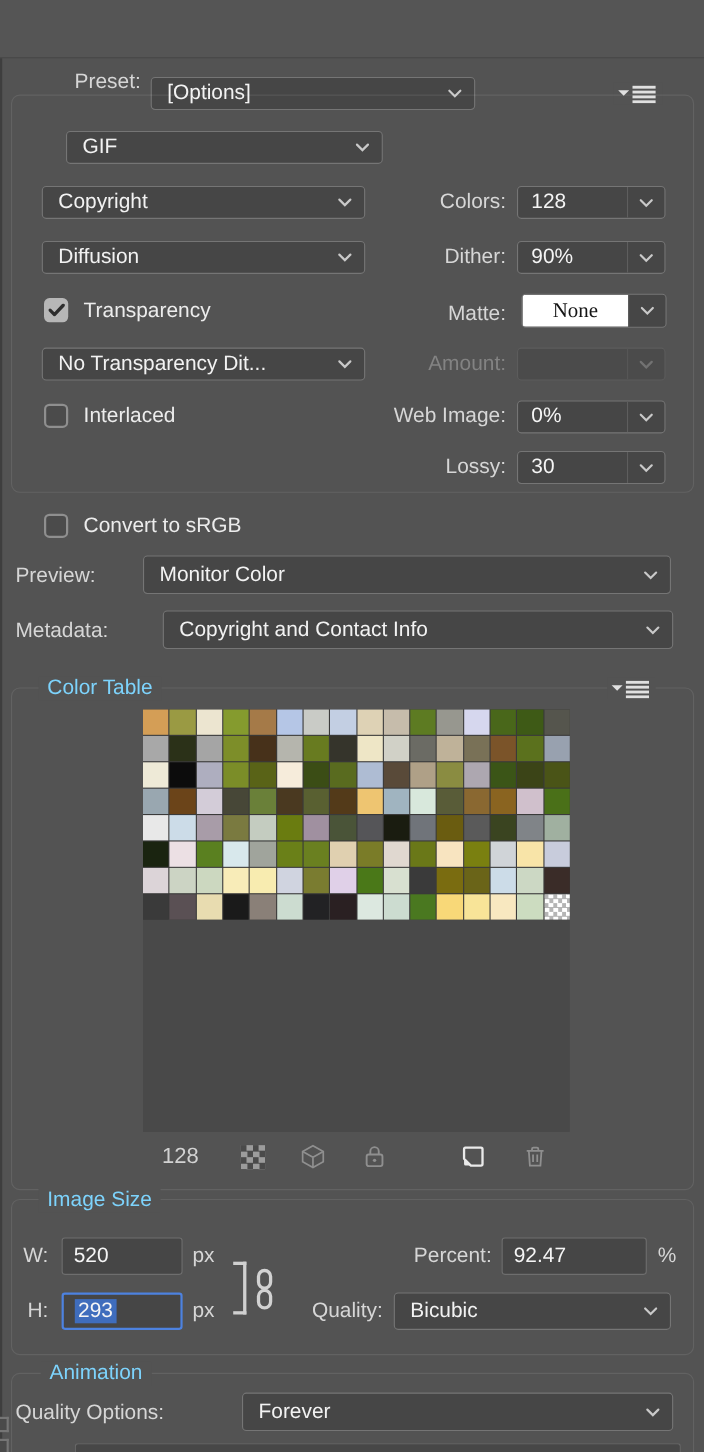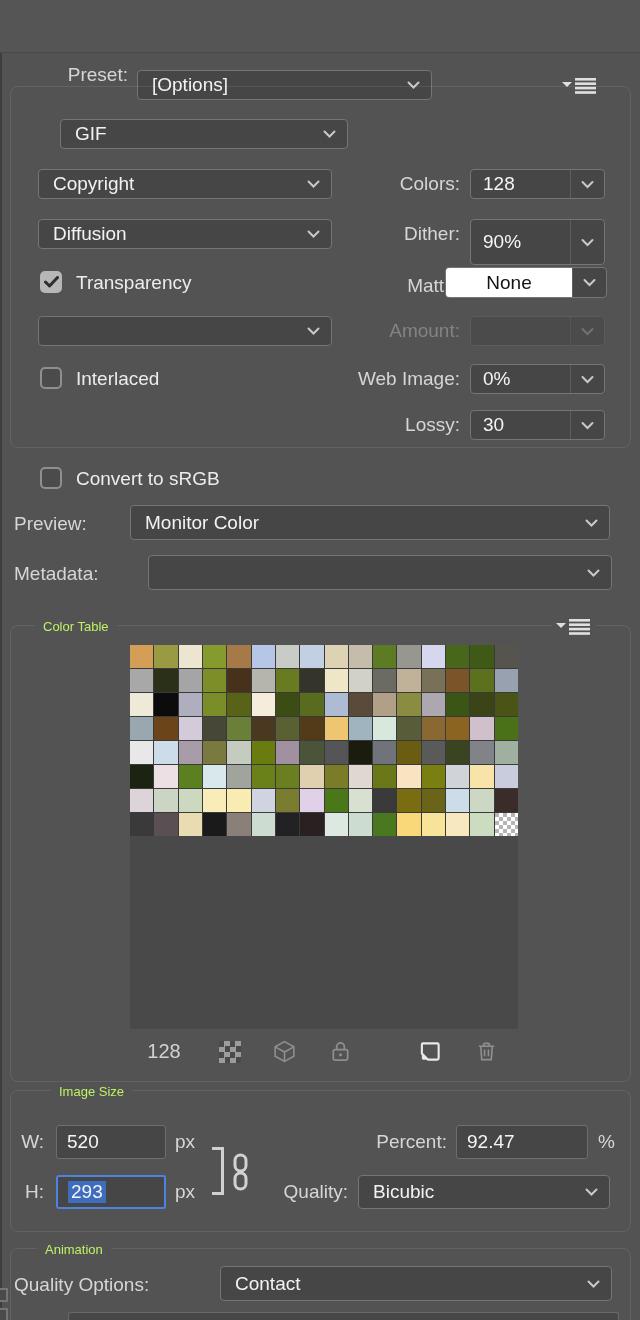--- a/index.html
+++ b/index.html
@@ -3,21 +3,21 @@
 <meta charset="utf-8">
 <style>
   html,body{margin:0;padding:0;}
   body{width:640px;height:1320px;overflow:hidden;background:#535353;
        font-family:"Liberation Sans",sans-serif;position:relative;}
   .abs{position:absolute;}
   .lbl{position:absolute;color:#d6d6d6;font-size:19px;white-space:nowrap;}
   .lbl.right{text-align:right;}
   .lbl.dim{color:#838383;}
   .legend{position:absolute;top:0;transform:translateY(-50%);background:#535353;
-          padding:0 8px;color:#bef264;font-size:13px;white-space:nowrap;}
+          padding:0 8px;color:#7dd3fc;font-size:19px;white-space:nowrap;}
   .grp{position:absolute;border:1px solid rgba(255,255,255,0.09);border-radius:8px;}
   
   .dd{position:absolute;background:#464646;border:1px solid #757575;border-radius:4px;
       display:flex;align-items:center;padding:0 34px 0 14px;color:#f2f2f2;font-size:19px;
       box-sizing:border-box;white-space:nowrap;overflow:hidden;}
   .dd .chev{position:absolute;right:11px;top:50%;transform:translateY(-50%);line-height:0;}
   
   .combo{position:absolute;display:flex;border:1px solid #757575;border-radius:4px;
          background:#464646;box-sizing:border-box;overflow:hidden;}
   .combo .val{flex:1;display:flex;align-items:center;padding-left:12px;color:#f5f5f5;font-size:19px;}
@@ -104,46 +104,47 @@
     </span>
 </div>
 
 <div class="dd" style="left:38px;top:219px;width:294px;height:30px;">
   <span>Diffusion</span>
   <span class="chev"><svg width="13" height="9" viewBox="0 0 13 9">
         <polyline points="1.5,2 6.5,7 11.5,2" fill="none" stroke="#c9c9c9" stroke-width="2" stroke-linecap="round"></polyline>
       </svg></span>
 </div>
 <div class="lbl right" style="left:330px;top:223px;width:130px;">Dither:</div>
-<div class="combo" style="left:470px;top:219px;width:135px;height:46px;">
+<div class="combo" style="left:470px;top:219px;width:135px;height:30px;">
   <span class="val">90%</span>
   <span class="btn">
       <svg width="13" height="9" viewBox="0 0 13 9">
         <polyline points="1.5,2 6.5,7 11.5,2" fill="none" stroke="#c9c9c9" stroke-width="2" stroke-linecap="round"></polyline>
       </svg>
     </span>
 </div>
 
 <div class="cb on" style="left:40px;top:271px;">
   <svg width="15" height="12" viewBox="0 0 15 12">
       <polyline points="1.5,6 5.5,10 13.5,1.5" fill="none" stroke="#2e2e2e" stroke-width="3" stroke-linecap="round" stroke-linejoin="round"></polyline>
     </svg>
 </div>
 <div class="lbl" style="left:76px;top:272px;color:#ececec;">Transparency</div>
 <div class="lbl right" style="left:330px;top:275px;width:130px;">Matte:</div>
-<div class="combo white" style="left:445px;top:267px;width:162px;height:31px;">
+<div class="combo white" style="left:474px;top:267px;width:132px;height:31px;font-family:Liberation Serif, serif;">
   <span class="val">None</span>
   <span class="btn">
       <svg width="13" height="9" viewBox="0 0 13 9">
         <polyline points="1.5,2 6.5,7 11.5,2" fill="none" stroke="#c9c9c9" stroke-width="2" stroke-linecap="round"></polyline>
       </svg>
     </span>
 </div>
 
 <div class="dd" style="left:38px;top:316px;width:294px;height:30px;">
+  <span>No Transparency Dit...</span>
   <span class="chev"><svg width="13" height="9" viewBox="0 0 13 9">
         <polyline points="1.5,2 6.5,7 11.5,2" fill="none" stroke="#c9c9c9" stroke-width="2" stroke-linecap="round"></polyline>
       </svg></span>
 </div>
 <div class="lbl right dim" style="left:330px;top:320px;width:130px;">Amount:</div>
 <div class="combo disabled" style="left:470px;top:316px;width:135px;height:30px;">
   <span class="val"></span>
   <span class="btn">
       <svg width="13" height="9" viewBox="0 0 13 9">
         <polyline points="1.5,2 6.5,7 11.5,2" fill="none" stroke="#c9c9c9" stroke-width="2" stroke-linecap="round"></polyline>
@@ -183,20 +184,21 @@
 <div class="lbl" style="left:14px;top:513px;">Preview:</div>
 <div class="dd" style="left:130px;top:505px;width:480px;height:35px;">
   <span>Monitor Color</span>
   <span class="chev"><svg width="13" height="9" viewBox="0 0 13 9">
         <polyline points="1.5,2 6.5,7 11.5,2" fill="none" stroke="#c9c9c9" stroke-width="2" stroke-linecap="round"></polyline>
       </svg></span>
 </div>
 
 <div class="lbl" style="left:14px;top:563px;">Metadata:</div>
 <div class="dd" style="left:148px;top:555px;width:464px;height:35px;">
+  <span>Copyright and Contact Info</span>
   <span class="chev"><svg width="13" height="9" viewBox="0 0 13 9">
         <polyline points="1.5,2 6.5,7 11.5,2" fill="none" stroke="#c9c9c9" stroke-width="2" stroke-linecap="round"></polyline>
       </svg></span>
 </div>
 
 <div class="grp" style="left:10px;top:625px;width:619px;height:455px;">
   <span class="legend" style="left:24px;">Color Table</span>
 </div>
 <div class="panelmenu" style="left:552px;top:616px;">
   <svg width="38" height="18" viewBox="0 0 38 18">
@@ -365,21 +367,21 @@
 <div class="abs" style="left:475px;top:1040px;line-height:0;">
   <svg viewBox="0 0 24 24" width="23" height="23" fill="none" stroke="#8f8f8f" stroke-width="1.7">
     <path d="M4 6.5 h16"></path>
     <path d="M9 6.5 V4.8 a1.3 1.3 0 0 1 1.3-1.3 h3.4 a1.3 1.3 0 0 1 1.3 1.3 V6.5"></path>
     <path d="M6 6.5 l1 14 h10 l1-14"></path>
     <path d="M10 10 v7 M14 10 v7"></path>
   </svg>
 </div>
 
 <div class="grp" style="left:10px;top:1090px;width:619px;height:140px;">
-  <span class="legend" style="left:40px;">Image Size</span>
+  <span class="legend" style="left:24px;">Image Size</span>
 </div>
 <div class="lbl right" style="left:10px;top:1131px;width:34px;">W:</div>
 <div class="field" style="left:56px;top:1125px;width:110px;height:34px;">
   <span>520</span>
 </div>
 <div class="lbl" style="left:175px;top:1131px;">px</div>
 <div class="lbl right" style="left:337px;top:1131px;width:110px;">Percent:</div>
 <div class="field" style="left:456px;top:1125px;width:132px;height:34px;">
   <span>92.47</span>
 </div>
@@ -404,20 +406,20 @@
     <rect x="7" y="3" width="11" height="16" rx="5.5"></rect>
     <rect x="7" y="21" width="11" height="16" rx="5.5"></rect>
   </svg>
 </div>
 
 <div class="grp" style="left:10px;top:1248px;width:619px;height:90px;">
   <span class="legend" style="left:26px;">Animation</span>
 </div>
 <div class="lbl" style="left:14px;top:1274px;">Quality Options:</div>
 <div class="dd" style="left:220px;top:1266px;width:392px;height:35px;">
-  <span>Contact</span>
+  <span>Forever</span>
   <span class="chev"><svg width="13" height="9" viewBox="0 0 13 9">
         <polyline points="1.5,2 6.5,7 11.5,2" fill="none" stroke="#c9c9c9" stroke-width="2" stroke-linecap="round"></polyline>
       </svg></span>
 </div>
 <div class="partialbox"></div>
 <div class="notch" style="top:1288px;height:10px;"></div>
 <div class="notch" style="top:1308px;height:12px;"></div>
 
 </body></html>

